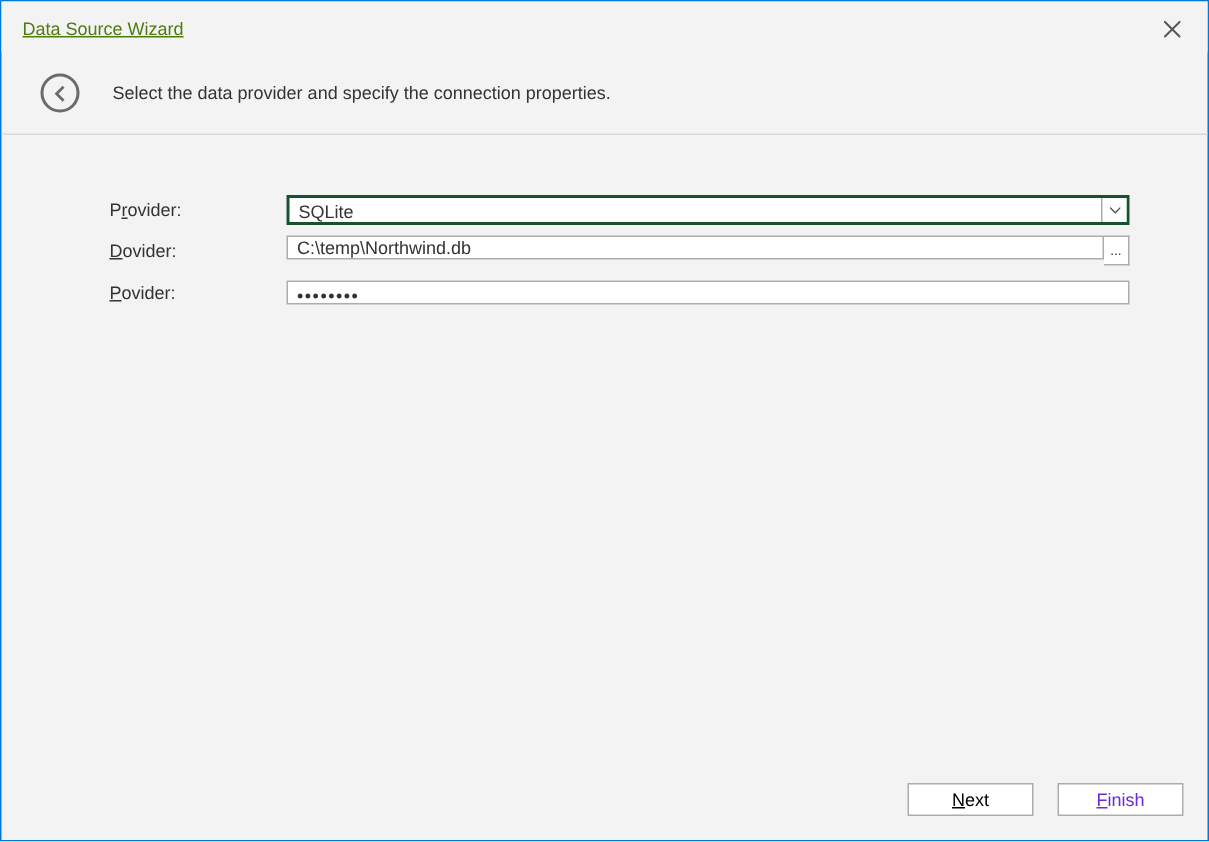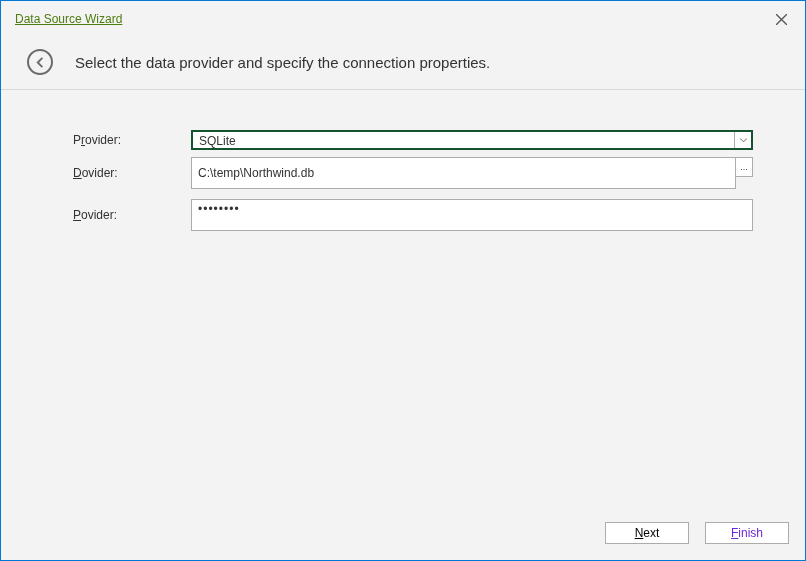--- a/index.html
+++ b/index.html
@@ -64,21 +64,21 @@
       justify-content: center;
       cursor: pointer;
       flex-shrink: 0;
     }
     .back-circle svg {
       width: 13px;
       height: 13px;
     }
     .header-text {
       margin-left: 22px;
-      font-size: 15px;
+      font-size: 12px;
       color: #333;
     }
     .form-area {
       flex: 1;
       padding: 40px 52px 20px 72px;
     }
     .form-row {
       display: flex;
       align-items: center;
       margin-bottom: 7px;
@@ -90,21 +90,21 @@
     }
     .form-label .underline {
       text-decoration: underline;
     }
     .field-wrap {
       flex: 1;
       display: flex;
     }
     .text-input {
       flex: 1;
-      height: 32px;
+      height: 16px;
       border: 1px solid #acacac;
       background: #fff;
       font-size: 12px;
       font-family: inherit;
       padding: 0 6px;
       color: #333;
       outline: none;
     }
     .combo {
       flex: 1;

